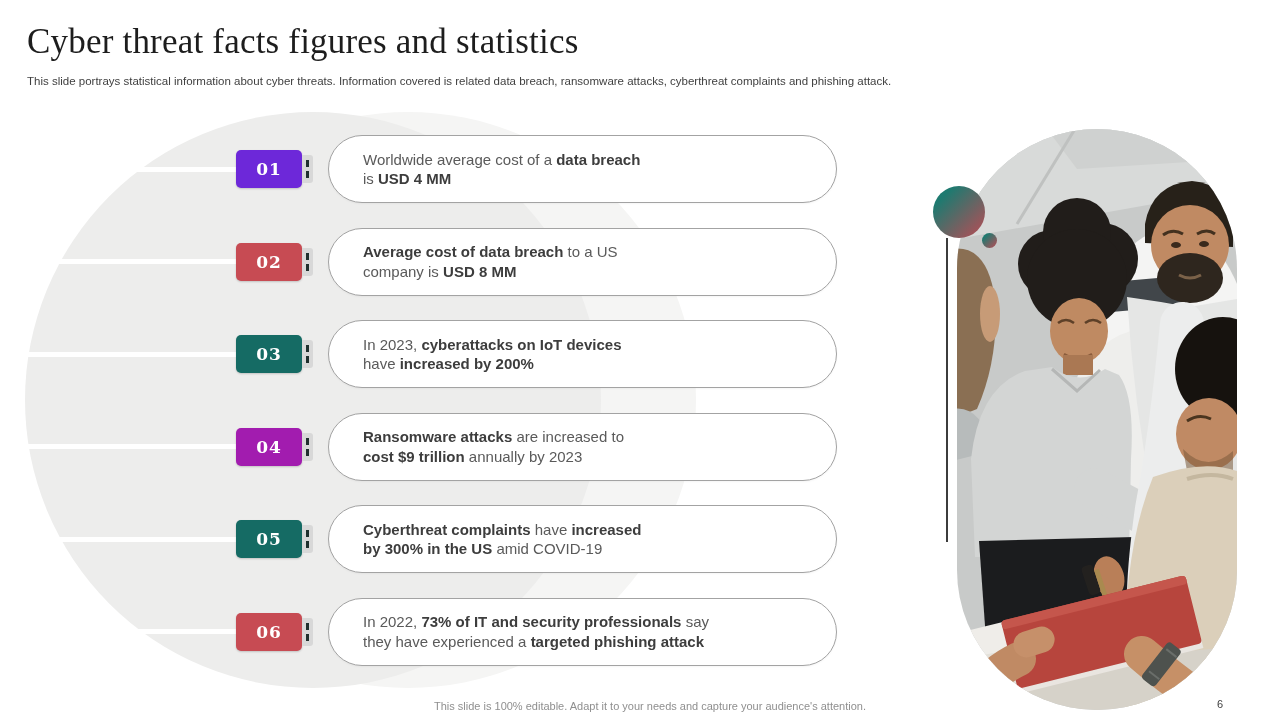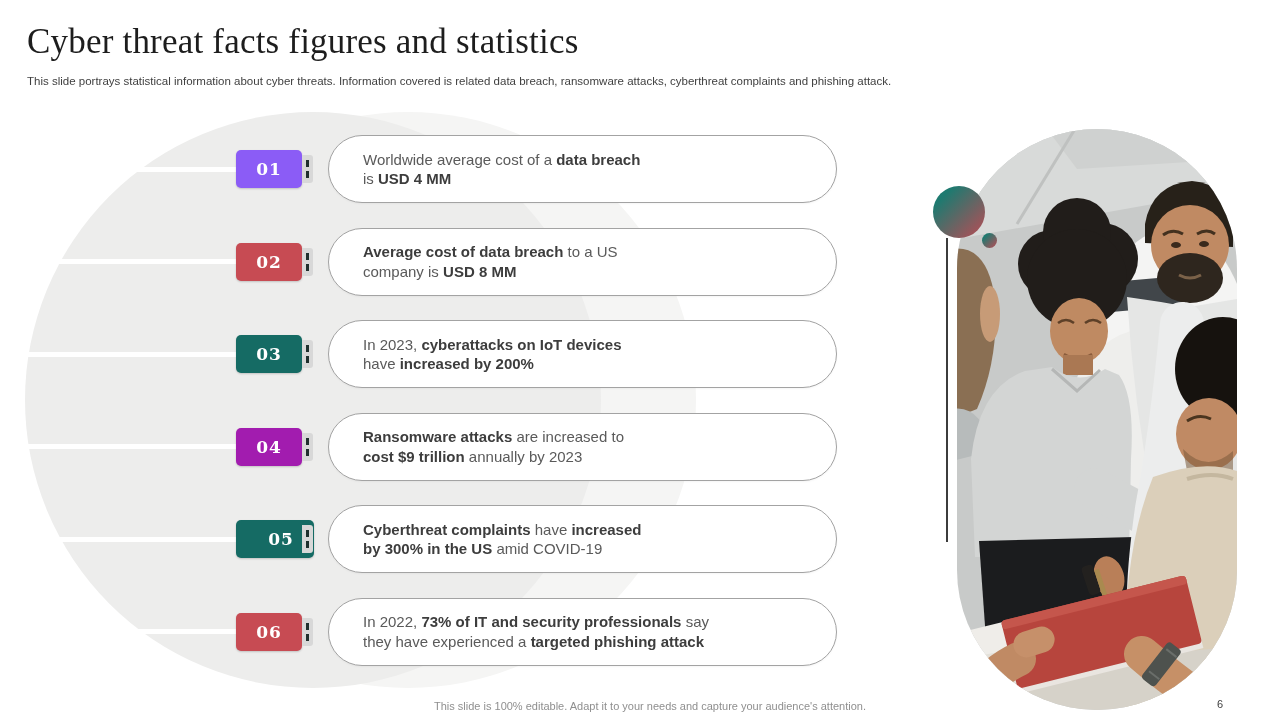--- a/index.html
+++ b/index.html
@@ -54,21 +54,21 @@
 
   <div class="bg-circle light"></div>
   <div class="bg-circle main"></div>
 
   <div class="title">Cyber threat facts figures and statistics</div>
   <div class="subtitle">This slide portrays statistical information about cyber threats. Information covered is related data breach, ransomware attacks, cyberthreat complaints and phishing attack.</div>
 
   <div class="facts">
       <div class="row" style="top: 135px;">
       <div class="row-line"></div>
-      <div class="badge" style="background: #8b5cf6;">01</div>
+      <div class="badge" style="background: #6d28d9;">01</div>
       <div class="connector">
           <i></i>
           <i></i>
         </div>
       <div class="card">
         <p class="card-line"><span>Worldwide average cost of a </span><span class="b">data breach</span></p>
         <p class="card-line"><span>is </span><span class="b">USD 4 MM</span></p>
       </div>
     </div>
       <div class="row" style="top: 227.5px;">
@@ -102,21 +102,21 @@
           <i></i>
           <i></i>
         </div>
       <div class="card">
         <p class="card-line"><span class="b">Ransomware attacks</span><span> are increased to</span></p>
         <p class="card-line"><span class="b">cost $9 trillion</span><span> annually  by 2023</span></p>
       </div>
     </div>
       <div class="row" style="top: 505px;">
       <div class="row-line"></div>
-      <div class="badge" style="background: rgb(21, 107, 100); padding-left: 12px;">05</div>
+      <div class="badge" style="background: rgb(21, 107, 100);">05</div>
       <div class="connector">
           <i></i>
           <i></i>
         </div>
       <div class="card">
         <p class="card-line"><span class="b">Cyberthreat complaints</span><span> have </span><span class="b">increased</span></p>
         <p class="card-line"><span class="b">by 300% in the US</span><span> amid COVID-19</span></p>
       </div>
     </div>
       <div class="row" style="top: 597.5px;">

